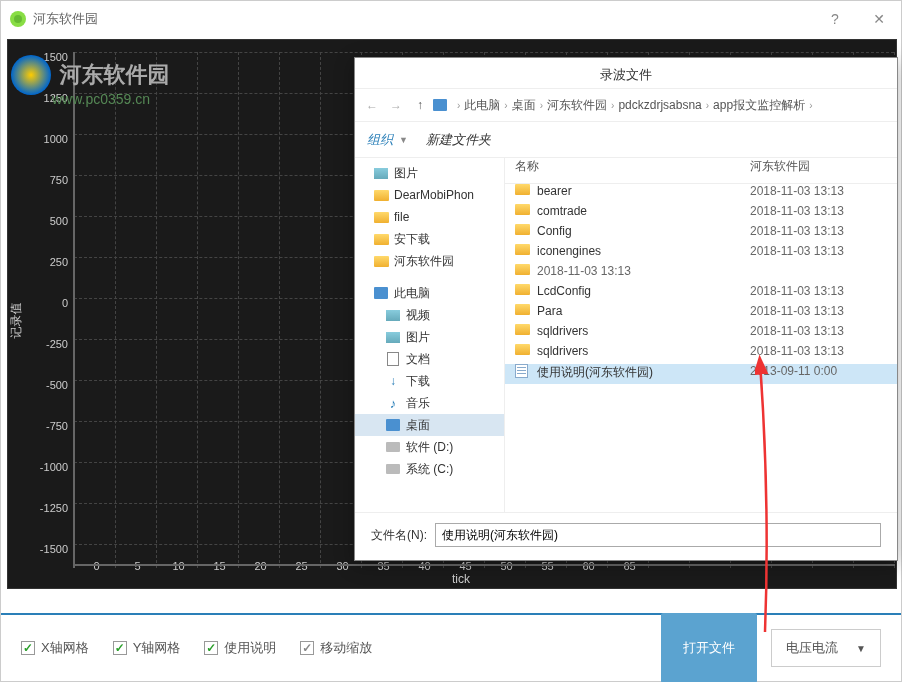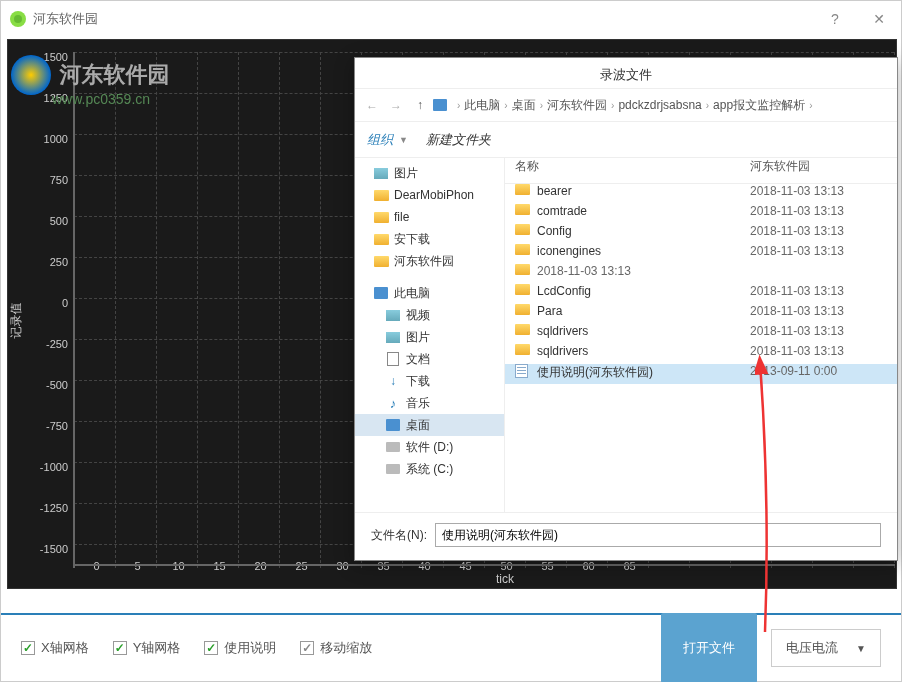--- a/index.html
+++ b/index.html
@@ -12,21 +12,21 @@
 .titlebar .wincontrols span { width: 44px; height: 36px; display: flex; align-items: center; justify-content: center; color: #888; font-size: 14px; }
 .titlebar .help-icon { margin-right: 0; }
 
 .chart-area { position: absolute; left: 6px; top: 38px; width: 890px; height: 550px; background: #1a1a1a; border: 1px solid #333; }
 .watermark { position: absolute; top: 15px; left: 3px; z-index: 5; }
 .watermark-logo { width: 40px; height: 40px; border-radius: 50%; background: radial-gradient(circle, #ffcc00 0%, #0066cc 70%); display: inline-block; vertical-align: middle; }
 .watermark-text1 { font-size: 22px; font-weight: bold; color: #aaa; display: inline-block; vertical-align: middle; margin-left: 4px; }
 .watermark-text2 { font-size: 14px; color: #558855; display: block; margin-left: 41px; margin-top: -4px; }
 
 .y-axis-label { position: absolute; left: 8px; top: 290px; transform: rotate(-90deg); transform-origin: left; color: #ccc; font-size: 12px; }
-.x-axis-label { position: absolute; bottom: 2px; left: 50%; color: #ccc; font-size: 12px; margin-left: 44px; }
+.x-axis-label { position: absolute; bottom: 2px; left: 50%; color: #ccc; font-size: 12px; }
 .y-ticks { position: absolute; left: 20px; top: 12px; color: #ccc; font-size: 11px; text-align: right; width: 40px; }
 .y-ticks div { height: 41px; line-height: 10px; }
 .x-ticks { position: absolute; bottom: 16px; left: 68px; color: #ccc; font-size: 11px; display: flex; }
 .x-ticks div { width: 41px; text-align: center; }
 .grid-area { position: absolute; left: 66px; top: 12px; width: 820px; height: 516px; }
 .grid-area .gridline-h { position: absolute; width: 100%; border-top: 1px dashed #444; }
 .grid-area .gridline-v { position: absolute; height: 100%; border-left: 1px dashed #444; }
 .axis-line-y { position: absolute; left: 65px; top: 12px; width: 2px; height: 516px; background: #666; }
 .axis-line-x { position: absolute; left: 65px; bottom: 22px; width: 822px; height: 2px; background: #666; }
 

